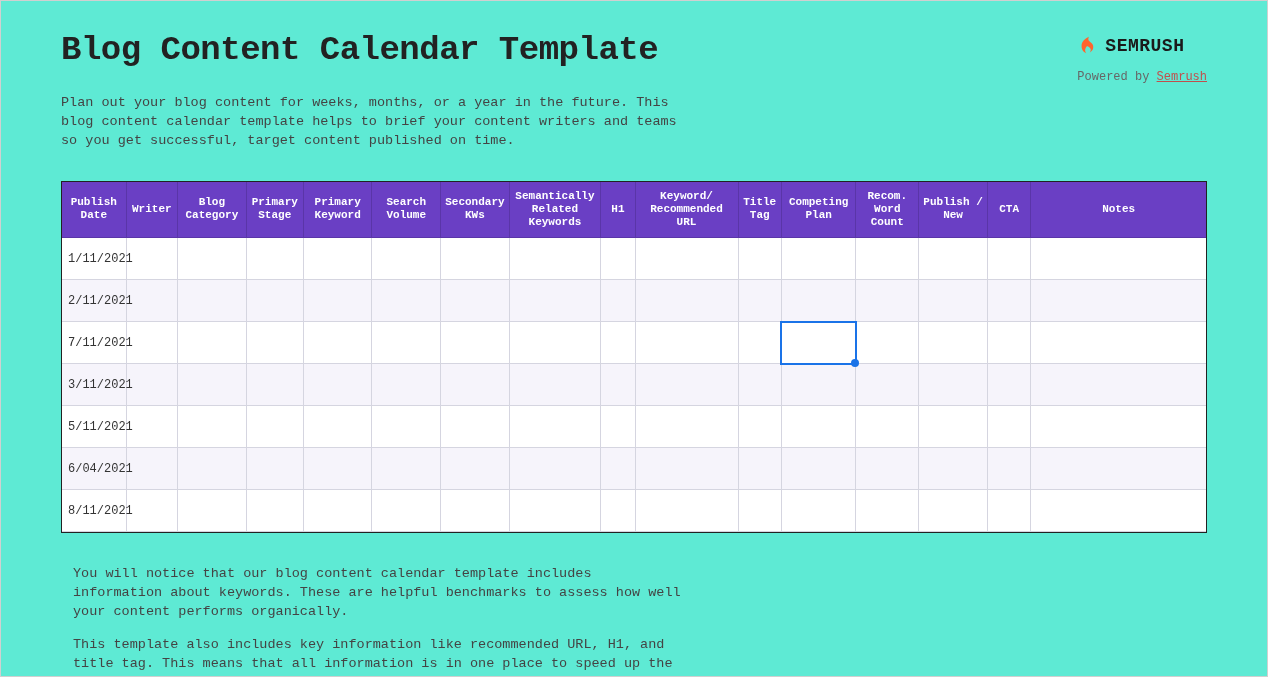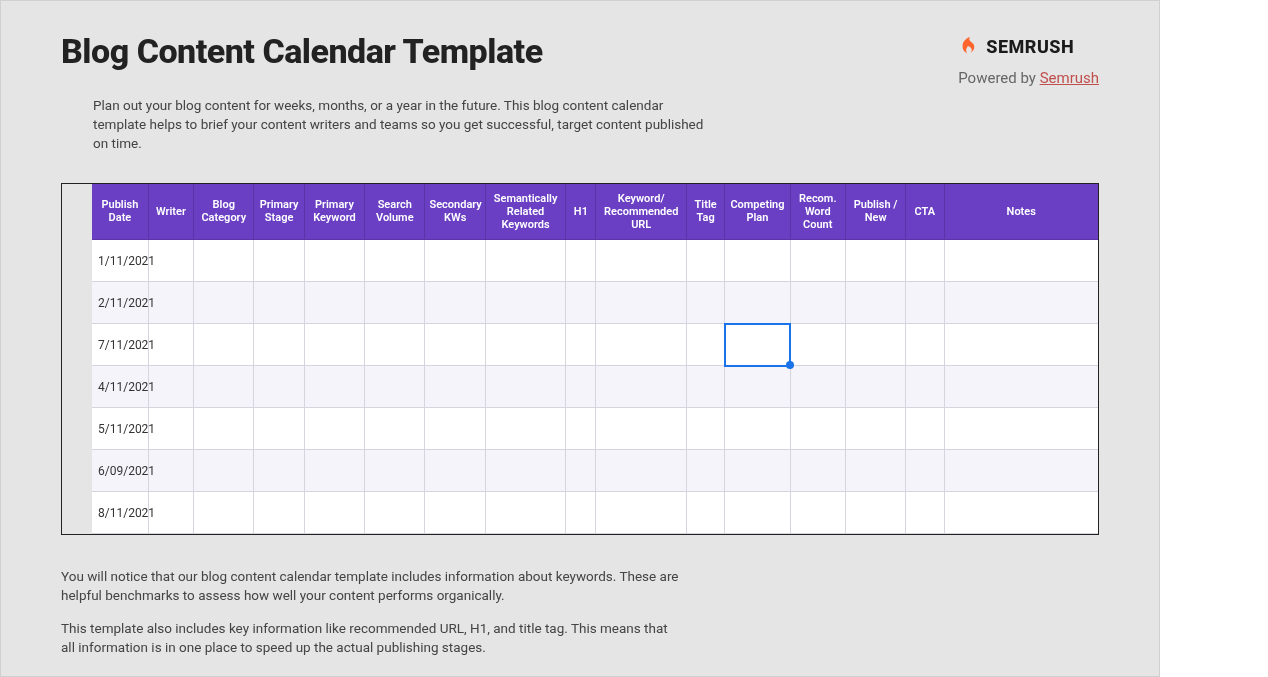--- a/index.html
+++ b/index.html
@@ -3,26 +3,27 @@
 <meta charset="utf-8">
 <style>
   * { box-sizing: border-box; }
   body {
     margin: 0;
     font-family: -apple-system, BlinkMacSystemFont, "Segoe UI", Roboto, Helvetica, Arial, sans-serif;
     background: #fff;
     color: #222;
   }
   .page {
-    width: 1160px;
+    width: 1268px;
     height: 677px;
     position: relative;
     border: 1px solid #d0d0d0;
     overflow: hidden;
-    background: #e5e5e5;
+    background: #5eead4;
+    font-family: Liberation Mono, monospace;
   }
   .content {
     padding: 30px 60px 0 60px;
   }
   .header-row {
     display: flex;
     justify-content: space-between;
     align-items: flex-start;
   }
   .title {
@@ -44,40 +45,38 @@
     height: 22px;
     display: inline-block;
   }
   .logo-text {
     font-weight: 800;
     font-size: 18px;
     letter-spacing: 0.5px;
     color: #1a1a1a;
   }
   .powered {
-    font-size: 15px;
+    font-size: 12px;
     color: #666;
     margin-top: 8px;
   }
   .powered a {
     color: #c0504d;
     text-decoration: underline;
   }
   .intro {
     font-size: 13.5px;
     color: #444;
     max-width: 620px;
     line-height: 1.4;
     margin-bottom: 30px;
-    margin-left: 32px;
   }
   .calendar-wrap {
     position: relative;
     border: 1px solid #222;
-    padding-left: 30px;
   }
   table.calendar {
     width: 100%;
     border-collapse: collapse;
     table-layout: fixed;
   }
   table.calendar th {
     background: #6a3fc4;
     color: #fff;
     font-size: 11px;
@@ -145,21 +144,21 @@
     background: #1a73e8;
     border-radius: 50%;
   }
   .footer-text {
     font-size: 13.5px;
     color: #444;
     max-width: 620px;
     line-height: 1.4;
     margin-top: 32px;
   }
-  .footer-text p { margin: 0 0 14px 0; }
+  .footer-text p { margin: 0 0 14px 12px; }
 </style>
 </head>
 <body>
 
 <div class="page">
   <div class="content">
 
     <div class="header-row">
       <h1 class="title">Blog Content Calendar Template</h1>
       <div class="brand-block">
@@ -268,21 +267,21 @@
               <td></td>
               <td></td>
               <td></td>
               <td class="selected"></td>
               <td></td>
               <td></td>
               <td></td>
               <td></td>
             </tr>
             <tr>
-              <td>4/11/2021</td>
+              <td>3/11/2021</td>
               <td></td>
               <td></td>
               <td></td>
               <td></td>
               <td></td>
               <td></td>
               <td></td>
               <td></td>
               <td></td>
               <td></td>
@@ -304,21 +303,21 @@
               <td></td>
               <td></td>
               <td></td>
               <td></td>
               <td></td>
               <td></td>
               <td></td>
               <td></td>
             </tr>
             <tr>
-              <td>6/09/2021</td>
+              <td>6/04/2021</td>
               <td></td>
               <td></td>
               <td></td>
               <td></td>
               <td></td>
               <td></td>
               <td></td>
               <td></td>
               <td></td>
               <td></td>

